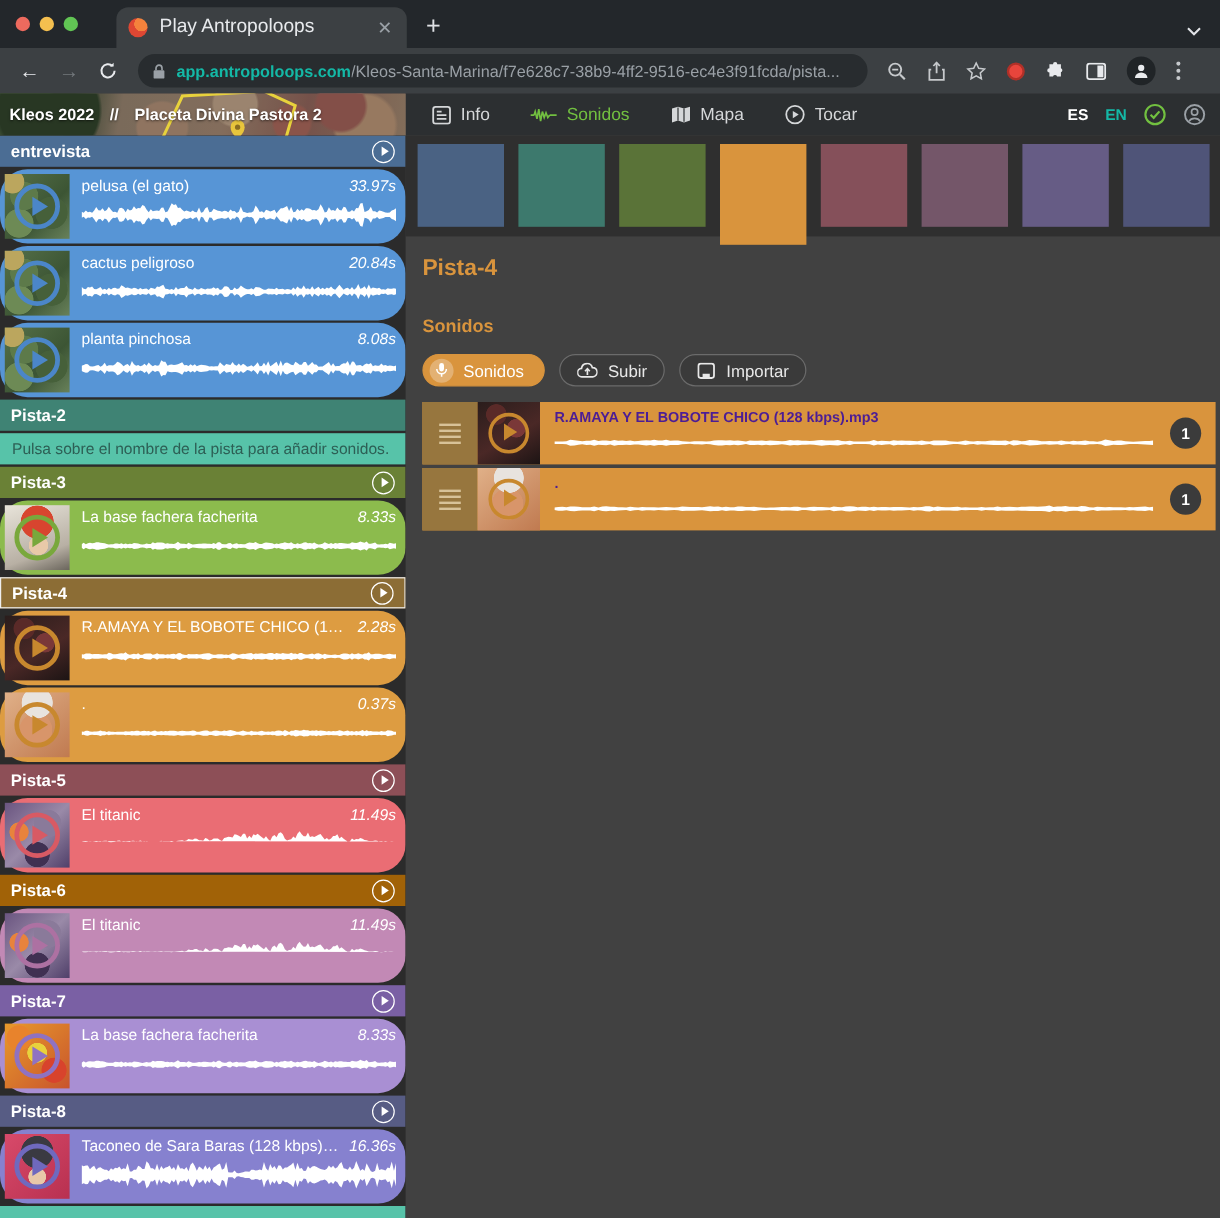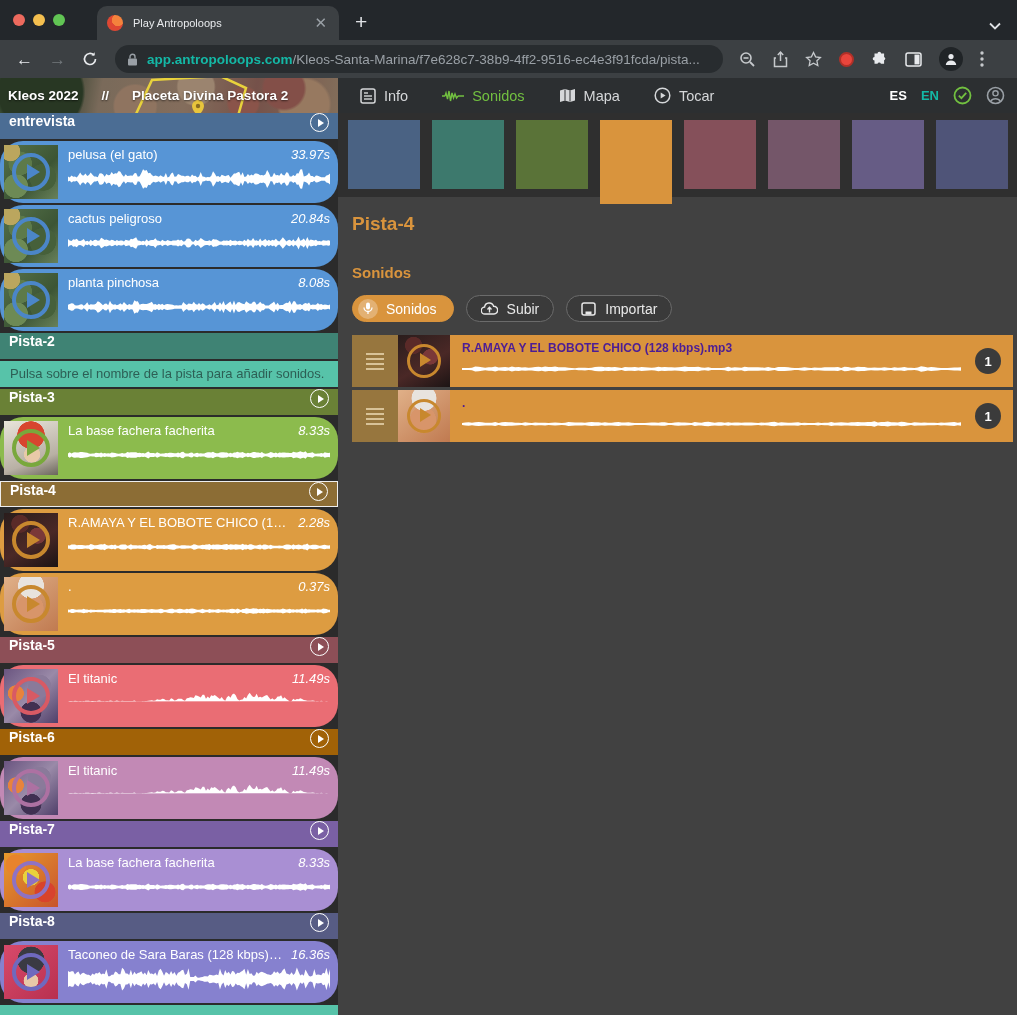--- a/index.html
+++ b/index.html
@@ -9,21 +9,21 @@
 
   
   .tabstrip { height:40px; background:#23272b; display:flex; align-items:flex-end; position:relative; }
   .traffic { display:flex; gap:8px; margin:0 0 14px 13px; }
   .tl { width:12px; height:12px; border-radius:50%; }
   .tl-red{background:#ed6a5e;} .tl-yellow{background:#f4bf4f;} .tl-green{background:#61c554;}
   .tab { margin-left:32px; width:242px; height:34px; background:#3c4043; border-radius:10px 10px 0 0;
          display:flex; align-items:center; padding:0 10px; }
   .favicon { width:16px; height:16px; border-radius:50%; flex:none;
              background: radial-gradient(circle at 68% 32%, #f4823c 0 38%, #de4733 40% 100%); }
-  .tab-title { flex:1; color:#e8eaed; font-size:11px; margin-left:10px; white-space:nowrap; overflow:hidden; }
+  .tab-title { flex:1; color:#e8eaed; font-size:16px; margin-left:10px; white-space:nowrap; overflow:hidden; }
   .tab-close { color:#9aa0a6; font-size:15px; padding:0 2px; }
   .newtab { color:#dfe1e5; font-size:21px; font-weight:300; margin:0 0 8px 16px; line-height:1; }
   .tab-chevron { position:absolute; right:16px; bottom:10px; }
 
   .toolbar { height:38px; background:#3c4043; display:flex; align-items:center; }
   .navbtn { font-size:17px; line-height:1; margin-left:16px; color:#e8eaed; }
   .navbtn.dim { color:#73787c; }
   .urlbar { margin-left:17px; width:608px; height:28px; border-radius:14px; background:#282c2f;
             display:flex; align-items:center; padding:0 12px; }
   .url-host { color:#14b8a6; font-size:13.5px; font-weight:bold; margin-left:9px; white-space:nowrap; }
@@ -39,37 +39,37 @@
       radial-gradient(circle at 84% 30%, #a8625a 0 7%, transparent 8%),
       radial-gradient(circle at 72% 70%, #b2695c 0 6%, transparent 7%),
       radial-gradient(circle at 58% 25%, #c8a98e 0 9%, transparent 10%),
       radial-gradient(circle at 90% 75%, #c39a7a 0 8%, transparent 9%),
       radial-gradient(circle at 40% 80%, #b8937a 0 10%, transparent 11%),
       radial-gradient(circle at 12% 40%, #2f4229 0 14%, transparent 15%),
       radial-gradient(circle at 4% 80%, #43593a 0 12%, transparent 13%),
       linear-gradient(100deg, #3a4a33 0 18%, #9c8672 30%, #a98a74 55%, #96655c 75%, #a88b72 100%); }
   .nav-photo::after{ content:''; position:absolute; inset:0; background:rgba(20,24,20,0.25); }
   .nav-crumb { position:relative; z-index:2; color:#fff; font-size:13.5px; font-weight:bold; margin-left:8px;
-               text-shadow:0 1px 2px rgba(0,0,0,.6); display:flex; gap:23px; align-items:center; }
+               text-shadow:0 1px 2px rgba(0,0,0,.6); display:flex; gap:13px; align-items:center; }
   .pin { position:absolute; z-index:1; left:192px; top:22px; }
   .ppath { position:absolute; z-index:1; left:128px; top:-4px; }
   .nav-main { flex:1; display:flex; align-items:center; }
   .nav-item { display:flex; align-items:center; gap:8px; color:#d5d7d9; font-size:14.5px; margin-left:34px; }
   .nav-item:first-child { margin-left:22px; }
   .nav-item.active { color:#72c040; }
   .nav-right { margin-left:auto; display:flex; align-items:center; gap:14px; margin-right:12px; }
   .lang-es { color:#fff; font-size:13px; font-weight:bold; }
   .lang-en { color:#14b8a6; font-size:13px; font-weight:bold; }
 
   
   .bodyrow { display:flex; height:902px; }
 
   
   .sidebar { width:338px; flex:none; background:#2b2b2b; overflow:hidden; position:relative; }
-  .thead { height:26px; display:flex; padding:0 9px; margin-bottom:2px;
+  .thead { height:26px; display:flex; align-items:center; padding:0 9px; margin-bottom:2px;
            color:#fff; font-size:14px; font-weight:bold; }
   .thead.selected { border:1px solid #eee; }
   .hplay { width:19px; height:19px; border:1.5px solid #fff; border-radius:50%; margin-left:auto; position:relative; flex:none; }
   .hplay::after { content:''; position:absolute; left:6.5px; top:4.5px; border:4px solid transparent; border-left:6px solid #fff; }
   .srow { height:62px; display:flex; margin-bottom:2px;border-radius:23px; }
   .thumb { width:54px; height:54px; margin:4px; position:relative; flex:none; }
   .pov { position:absolute; left:50%; top:50%; width:38px; height:38px; margin:-19px 0 0 -19px;
          border:4px solid var(--c); border-radius:50%; }
   .pov::after { content:''; position:absolute; left:11px; top:7px;
          border-style:solid; border-width:8px 0 8px 13px; border-color:transparent transparent transparent var(--c); }

